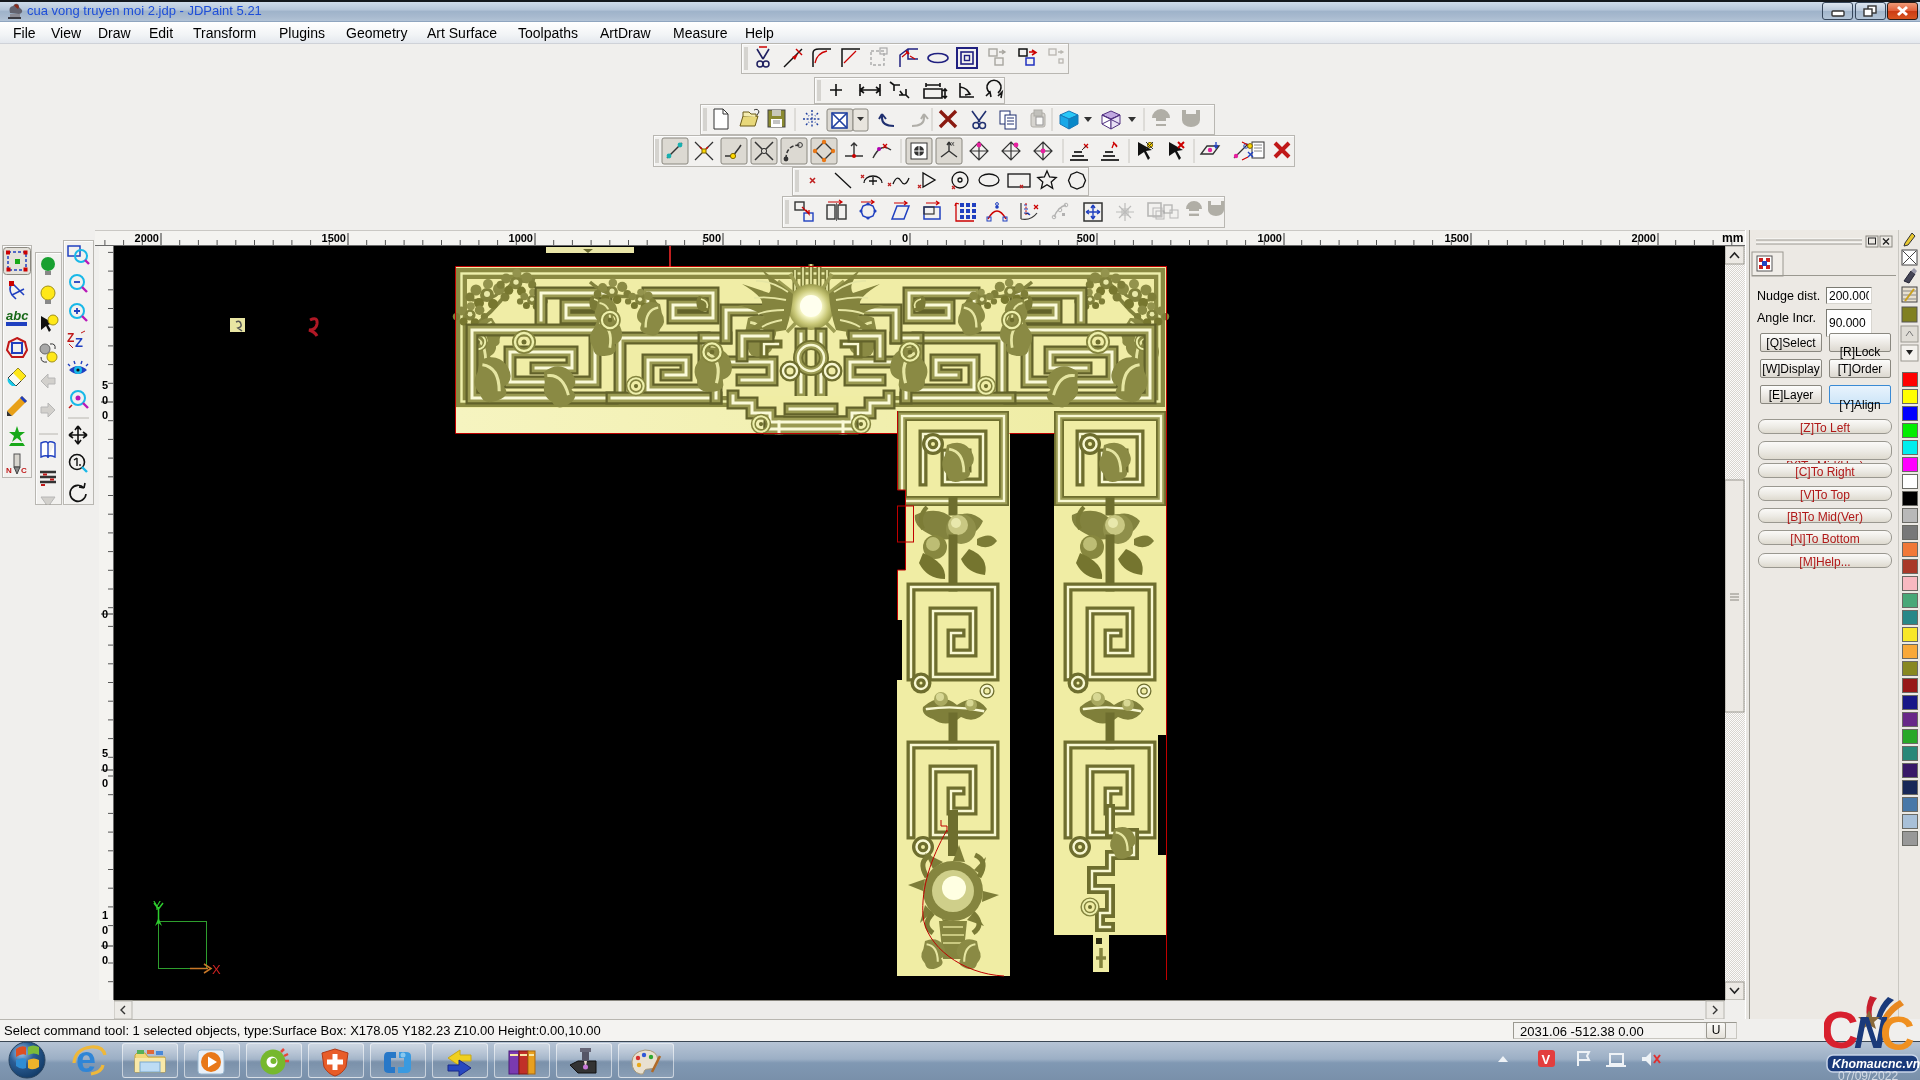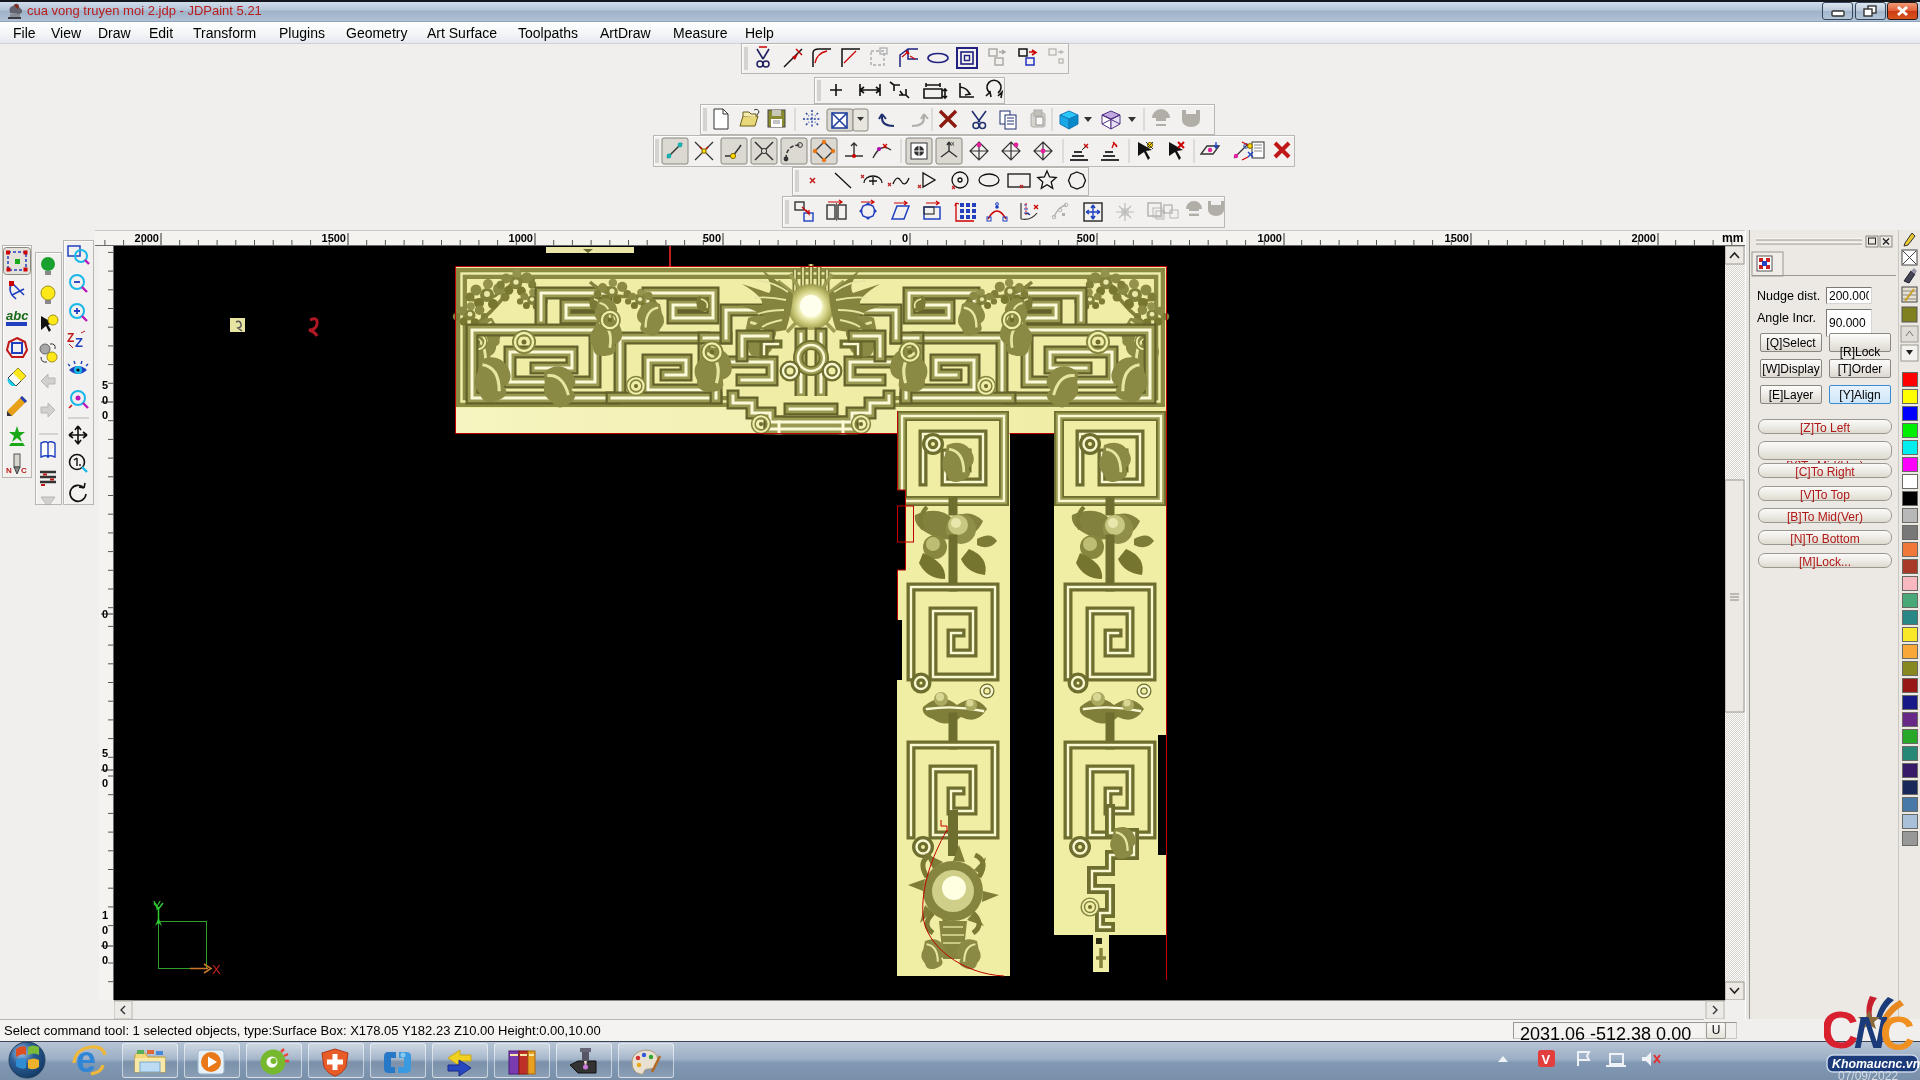--- a/index.html
+++ b/index.html
@@ -1,18 +1,18 @@
 <!DOCTYPE html>
 <html><head><meta charset="utf-8">
 <style>
 *{margin:0;padding:0;box-sizing:border-box}
 html,body{width:1920px;height:1080px;overflow:hidden;font-family:"Liberation Sans",sans-serif;background:#f0efed}
 .abs{position:absolute}
 #titlebar{left:0;top:0;width:1920px;height:22px;background:linear-gradient(#14181d,#14181d 9%,#cfdcea 10%,#b7c7da 45%,#9fb3ca 55%,#a8bACF 80%,#b2c3d6);border-bottom:1px solid #8fa5bf}
-#titletext{left:27px;top:3px;font-size:13px;color:#b91c1c}
+#titletext{left:27px;top:3px;font-size:13px;color:#1d4ed8}
 .winbtn{top:2px;width:31px;height:18px;border:1px solid #36465a;border-radius:3px;background:linear-gradient(#dde6f0,#b9c8da 48%,#a2b6cc 52%,#b4c5d7)}
 #btnclose{background:linear-gradient(#f09a76,#e2603a 48%,#cc3c14 52%,#d9541f);border:1px solid #2a1a14}
 #menubar{left:0;top:22px;width:1920px;height:22px;background:linear-gradient(#ffffff,#f2f4f6 60%,#e4e8ee);border-bottom:1px solid #cfd2d8}
 .menuitem{top:25px;font-size:14px;color:#000}
 .tb{background:#f2f1ef;border:1px solid #b9b7b2;box-shadow:inset 1px 1px 0 #fcfcfc}
 #hruler{left:95px;top:230px;width:1651px;height:16px;background:#f4f3f0;border-bottom:1px solid #6a6a6a;border-top:1px solid #cac8c4}
 #vruler{left:99px;top:246px;width:15px;height:754px;background:#f4f3f0;border-right:1px solid #6a6a6a}
 #canvas{left:114px;top:246px;width:1611px;height:754px;background:#000}
 #hscroll{left:114px;top:1000px;width:1611px;height:19px;background:#f0efed}
 #vscroll{left:1725px;top:246px;width:20px;height:754px;background:#f0efed}
@@ -1067,28 +1067,28 @@
  <text x="7" y="70" font-size="12.5" fill="#000">Nudge dist.</text>
  <text x="7" y="92" font-size="12.5" fill="#000">Angle Incr.</text>
 </svg>
 <input class="abs inp" style="left: 1826px; top: 287px; width: 46px; height: 17px;" value="200.000">
 <input class="abs inp" style="left: 1826px; top: 309px; width: 46px; height: 28px;" value="90.000">
 <div class="abs rbtn" style="left:1760px;top:333px;width:62px;height:19px;padding-top:2px">[Q]Select</div>
 <div class="abs rbtn" style="left:1829px;top:333px;width:62px;height:19px;padding-top:11px">[R]Lock</div>
 <div class="abs rbtn" style="left:1760px;top:359px;width:62px;height:19px;padding-top:2px">[W]Display</div>
 <div class="abs rbtn" style="left:1829px;top:359px;width:62px;height:19px;padding-top:2px">[T]Order</div>
 <div class="abs rbtn" style="left:1760px;top:385px;width:62px;height:19px;padding-top:2px">[E]Layer</div>
-<div class="abs rbtn" style="left:1829px;top:385px;width:62px;height:19px;padding-top:2px;background:linear-gradient(#e8f3fd,#cfe6f8);border:1.5px solid #3a8ad4">[Y]Align</div>
+<div class="abs rbtn" style="left:1829px;top:385px;width:62px;height:19px;padding-top:12px;background:linear-gradient(#e8f3fd,#cfe6f8);border:1.5px solid #3a8ad4">[Y]Align</div>
 <div class="abs redbtn" style="left:1758px;top:419px;width:134px;height:15px;padding-top:1px">[Z]To Left</div>
 <div class="abs redbtn" style="left:1758px;top:441px;width:134px;height:15px;padding-top:17px">[X]To Mid(Hor)</div>
 <div class="abs redbtn" style="left:1758px;top:463px;width:134px;height:15px;padding-top:1px">[C]To Right</div>
 <div class="abs redbtn" style="left:1758px;top:486px;width:134px;height:15px;padding-top:1px">[V]To Top</div>
 <div class="abs redbtn" style="left:1758px;top:508px;width:134px;height:15px;padding-top:1px">[B]To Mid(Ver)</div>
 <div class="abs redbtn" style="left:1758px;top:530px;width:134px;height:15px;padding-top:1px">[N]To Bottom</div>
-<div class="abs redbtn" style="left:1758px;top:553px;width:134px;height:15px;padding-top:1px">[M]Lock...</div>
+<div class="abs redbtn" style="left:1758px;top:553px;width:134px;height:15px;padding-top:1px">[M]Help...</div>
 <div class="abs" id="palette"></div>
 <svg class="abs" style="left:1898px;top:230px" width="22" height="789">
 
  <g transform="translate(4,1)">
   <path d="M3,12 L10,2 L13,5 L6,14 L2,15 Z" fill="#e8c830" stroke="#333" stroke-width="1"></path>
  </g>
  <rect x="4" y="20" width="15" height="15" fill="#fff" stroke="#444"></rect>
     <path d="M5,21 L18,34 M18,21 L5,34" stroke="#444"></path>
  <g transform="translate(4,38)">
       <path d="M2,13 L9,3 L13,6 L7,15 Z" fill="#445" stroke="#223"></path>
@@ -1127,21 +1127,21 @@
 <div class="abs pal" style="top:695px;background:#181888"></div>
 <div class="abs pal" style="top:712px;background:#682888"></div>
 <div class="abs pal" style="top:729px;background:#28a828"></div>
 <div class="abs pal" style="top:746px;background:#288878"></div>
 <div class="abs pal" style="top:763px;background:#381868"></div>
 <div class="abs pal" style="top:780px;background:#182858"></div>
 <div class="abs pal" style="top:797px;background:#4878a8"></div>
 <div class="abs pal" style="top:814px;background:#a8c0d8"></div>
 <div class="abs pal" style="top:831px;background:#989898"></div>
 <div class="abs" id="statusbar">Select command tool: 1 selected objects, type:Surface Box: X178.05 Y182.23 Z10.00 Height:0.00,10.00</div>
-<div class="abs" style="left:1513px;top:1022px;width:224px;height:17px;border:1px solid #c8c6c0;border-top-color:#9a9890;border-left-color:#9a9890;font-size:18px;padding:1px 0 0 6px">2031.06 -512.38 0.00</div>
+<div class="abs" style="left:1513px;top:1022px;width:224px;height:17px;border:1px solid #c8c6c0;border-top-color:#9a9890;border-left-color:#9a9890;font-size:13px;padding:1px 0 0 6px">2031.06 -512.38 0.00</div>
 <div class="abs" style="left:1706px;top:1022px;width:20px;height:17px;border:1px solid #9a9890;border-radius:2px;background:linear-gradient(#fbfaf8,#e4e1da);font-size:12px;text-align:center">U</div>
 <div class="abs" id="taskbar"></div>
 <svg class="abs" style="left:0px;top:1041px" width="1920" height="39">
 
  <defs>
   <radialGradient id="orb" cx="35%" cy="30%" r="75%">
         <stop offset="0%" stop-color="#9ec8ee"></stop>
         <stop offset="45%" stop-color="#2b5d94"></stop>
         <stop offset="100%" stop-color="#123a66"></stop>
       </radialGradient>

